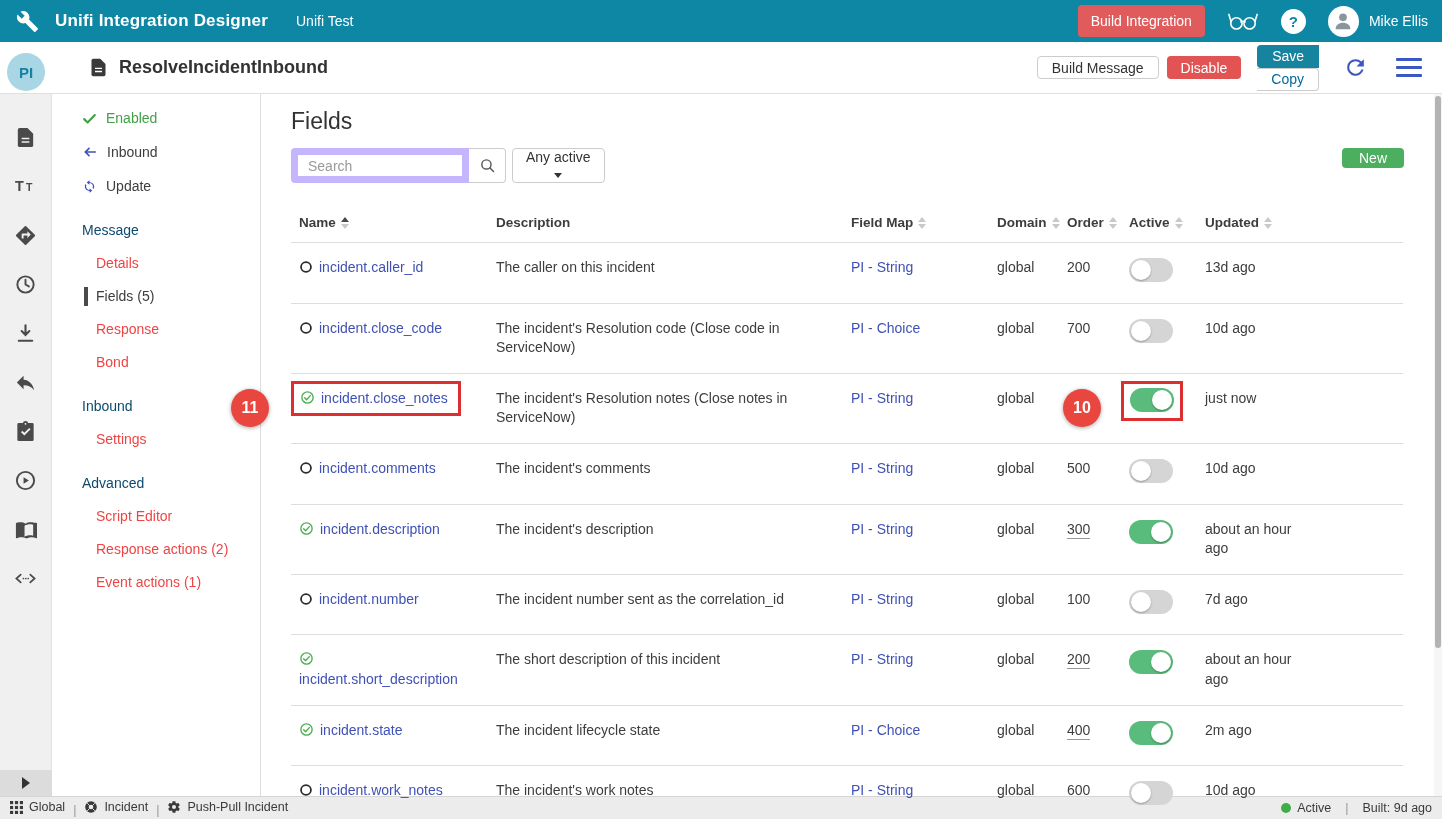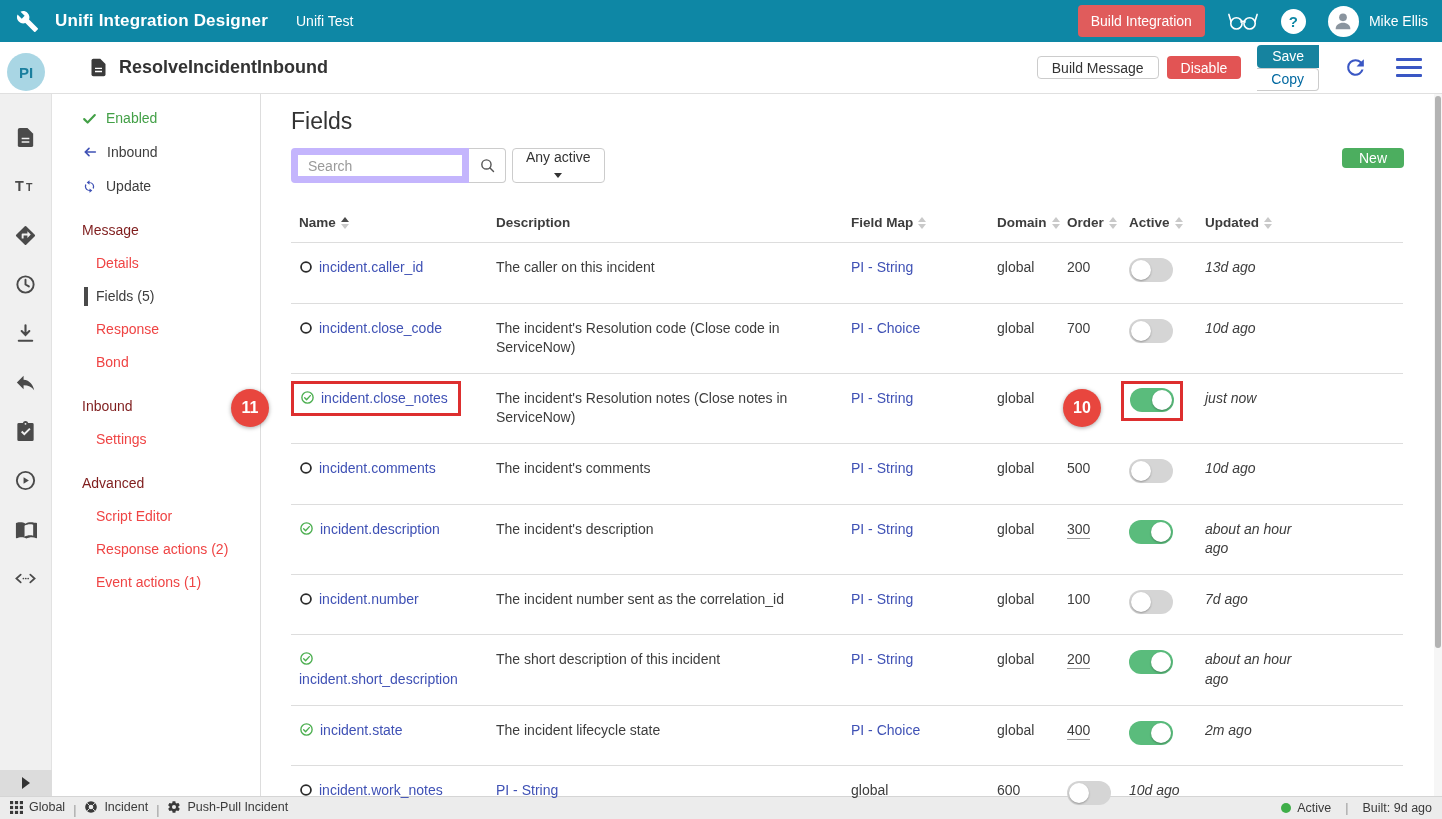--- a/index.html
+++ b/index.html
@@ -39,21 +39,21 @@
 
   .rail { width:52px; background:#f0f0f0; border-right:1px solid #e2e2e2; display:flex; flex-direction:column; align-items:center; padding-top:32px; gap:26px; flex:0 0 auto; }
   .rail .ric { display:inline-flex; cursor:pointer; }
   .rail-expand { margin-top:auto; width:52px; height:26px; background:#dcdcdc; display:flex; align-items:center; justify-content:center; cursor:pointer; }
   .rail-expand i { width:0; height:0; border-top:6px solid transparent; border-bottom:6px solid transparent; border-left:8px solid #333; display:block; }
 
   .nav { width:209px; border-right:1px solid #ddd; padding:16px 0 0 30px; flex:0 0 auto; font-size:14px; }
   .nav-status { display:flex; align-items:center; gap:9px; margin-bottom:18px; cursor:pointer; }
   .nav-status .lbl-green { color:#43a047; }
   .nav-status .lbl-dark { color:#3d3d3d; }
-  .nav-section-header { color:#7f1d1d; margin:28px 0 0 0; }
+  .nav-section-header { color:#0c4a6e; margin:28px 0 0 0; }
   .nav-link { display:block; color:#ef4444; margin:17px 0 0 14px; cursor:pointer; position:relative; }
   .nav-link.active { color:#3d3d3d; cursor:default; }
   .nav-link.active::before { content:""; position:absolute; left:-12px; top:-1px; width:4px; height:19px; background:#4a4a4a; }
 
   .main { flex:1 1 auto; padding:14px 38px 0 30px; position:relative; min-width:0; }
   .page-title { font-size:23px; font-weight:normal; color:#333; }
   .controls { margin-top:13px; display:flex; align-items:center; position:relative; }
   .search-input { width:178px; height:35px; border:7px solid #c4b5fd; border-radius:4px 0 0 4px; padding:0 10px; font-size:14px; font-family:inherit; color:#333; outline:none; }
   .search-input::placeholder { color:#9a9a9a; }
   .search-btn { width:37px; height:35px; background:#fff; border:1px solid #ccc; border-left:none; border-radius:0 4px 4px 0; cursor:pointer; display:flex; align-items:center; justify-content:center; }
@@ -62,21 +62,21 @@
   .new-btn { position:absolute; right:0; top:0; height:20px; background:#4cae5f; color:#fff; border:none; border-radius:4px; font-size:14px; font-family:inherit; padding:0 17px; cursor:pointer; }
 
   .table { margin-top:26px; width:1112px; font-size:14px; }
   .tr { display:grid; grid-template-columns:197px 355px 146px 70px 62px 76px 1fr; align-items:start; border-bottom:1px solid #ddd; position:relative; }
   .thead .tr { border-bottom:1px solid #ddd; }
   .th { font-weight:bold; font-size:13.5px; color:#3d3d3d; padding:6px 10px 12px 8px; display:flex; align-items:center; gap:5px; cursor:pointer; }
   .td { padding:15px 12px 15px 8px; line-height:1.4; }
   .name-cell a { color:#3f51b5; text-decoration:none; cursor:pointer; }
   .status-ic { display:inline-flex; vertical-align:-2px; margin-right:6px; }
   .fm-link { color:#3f51b5; cursor:pointer; }
-  .updated span { display:inline-block; max-width:112px;font-style:italic; }
+  .updated span { display:inline-block; max-width:112px; }
   .order-underline { border-bottom:1px solid #999; padding-bottom:1px; }
 
   .sort { display:inline-flex; flex-direction:column; gap:2px; }
   .sort i { display:block; width:0; height:0; border-left:4px solid transparent; border-right:4px solid transparent; }
   .sort .up { border-bottom:5px solid #c9c9c9; }
   .sort .down { border-top:5px solid #c9c9c9; }
   .sort.asc .up { border-bottom-color:#4a4a4a; }
 
   .toggle { width:44px; height:24px; border-radius:12px; background:#d5d5d5; position:relative; display:inline-block; cursor:pointer; }
   .toggle::after { content:""; position:absolute; width:20px; height:20px; border-radius:50%; background:#fff; top:2px; left:2px; box-shadow:0 1px 2px rgba(0,0,0,.3); }
@@ -440,20 +440,21 @@
               <div class="td"><span class="order-underline">400</span></div>
               <div class="td"><span class="toggle on"></span></div>
               <div class="td updated"><span>2m ago</span></div>
             </div>
             <div class="tr">
               <div class="td name-cell"><span><span class="status-ic">
                     <svg viewBox="0 0 24 24" width="14" height="14" fill="none" stroke="#2b2b2b" stroke-width="3">
                       <circle cx="12" cy="12" r="8.5"></circle>
                     </svg>
                   </span><a>incident.work_notes</a></span></div>
+              <div class="td">The incident's work notes</div>
               <div class="td"><a class="fm-link">PI - String</a></div>
               <div class="td">global</div>
               <div class="td"><span>600</span></div>
               <div class="td"><span class="toggle"></span></div>
               <div class="td updated"><span>10d ago</span></div>
             </div>
           </div>
       </div>
       <div class="vscroll">
           <div class="thumb"></div>

